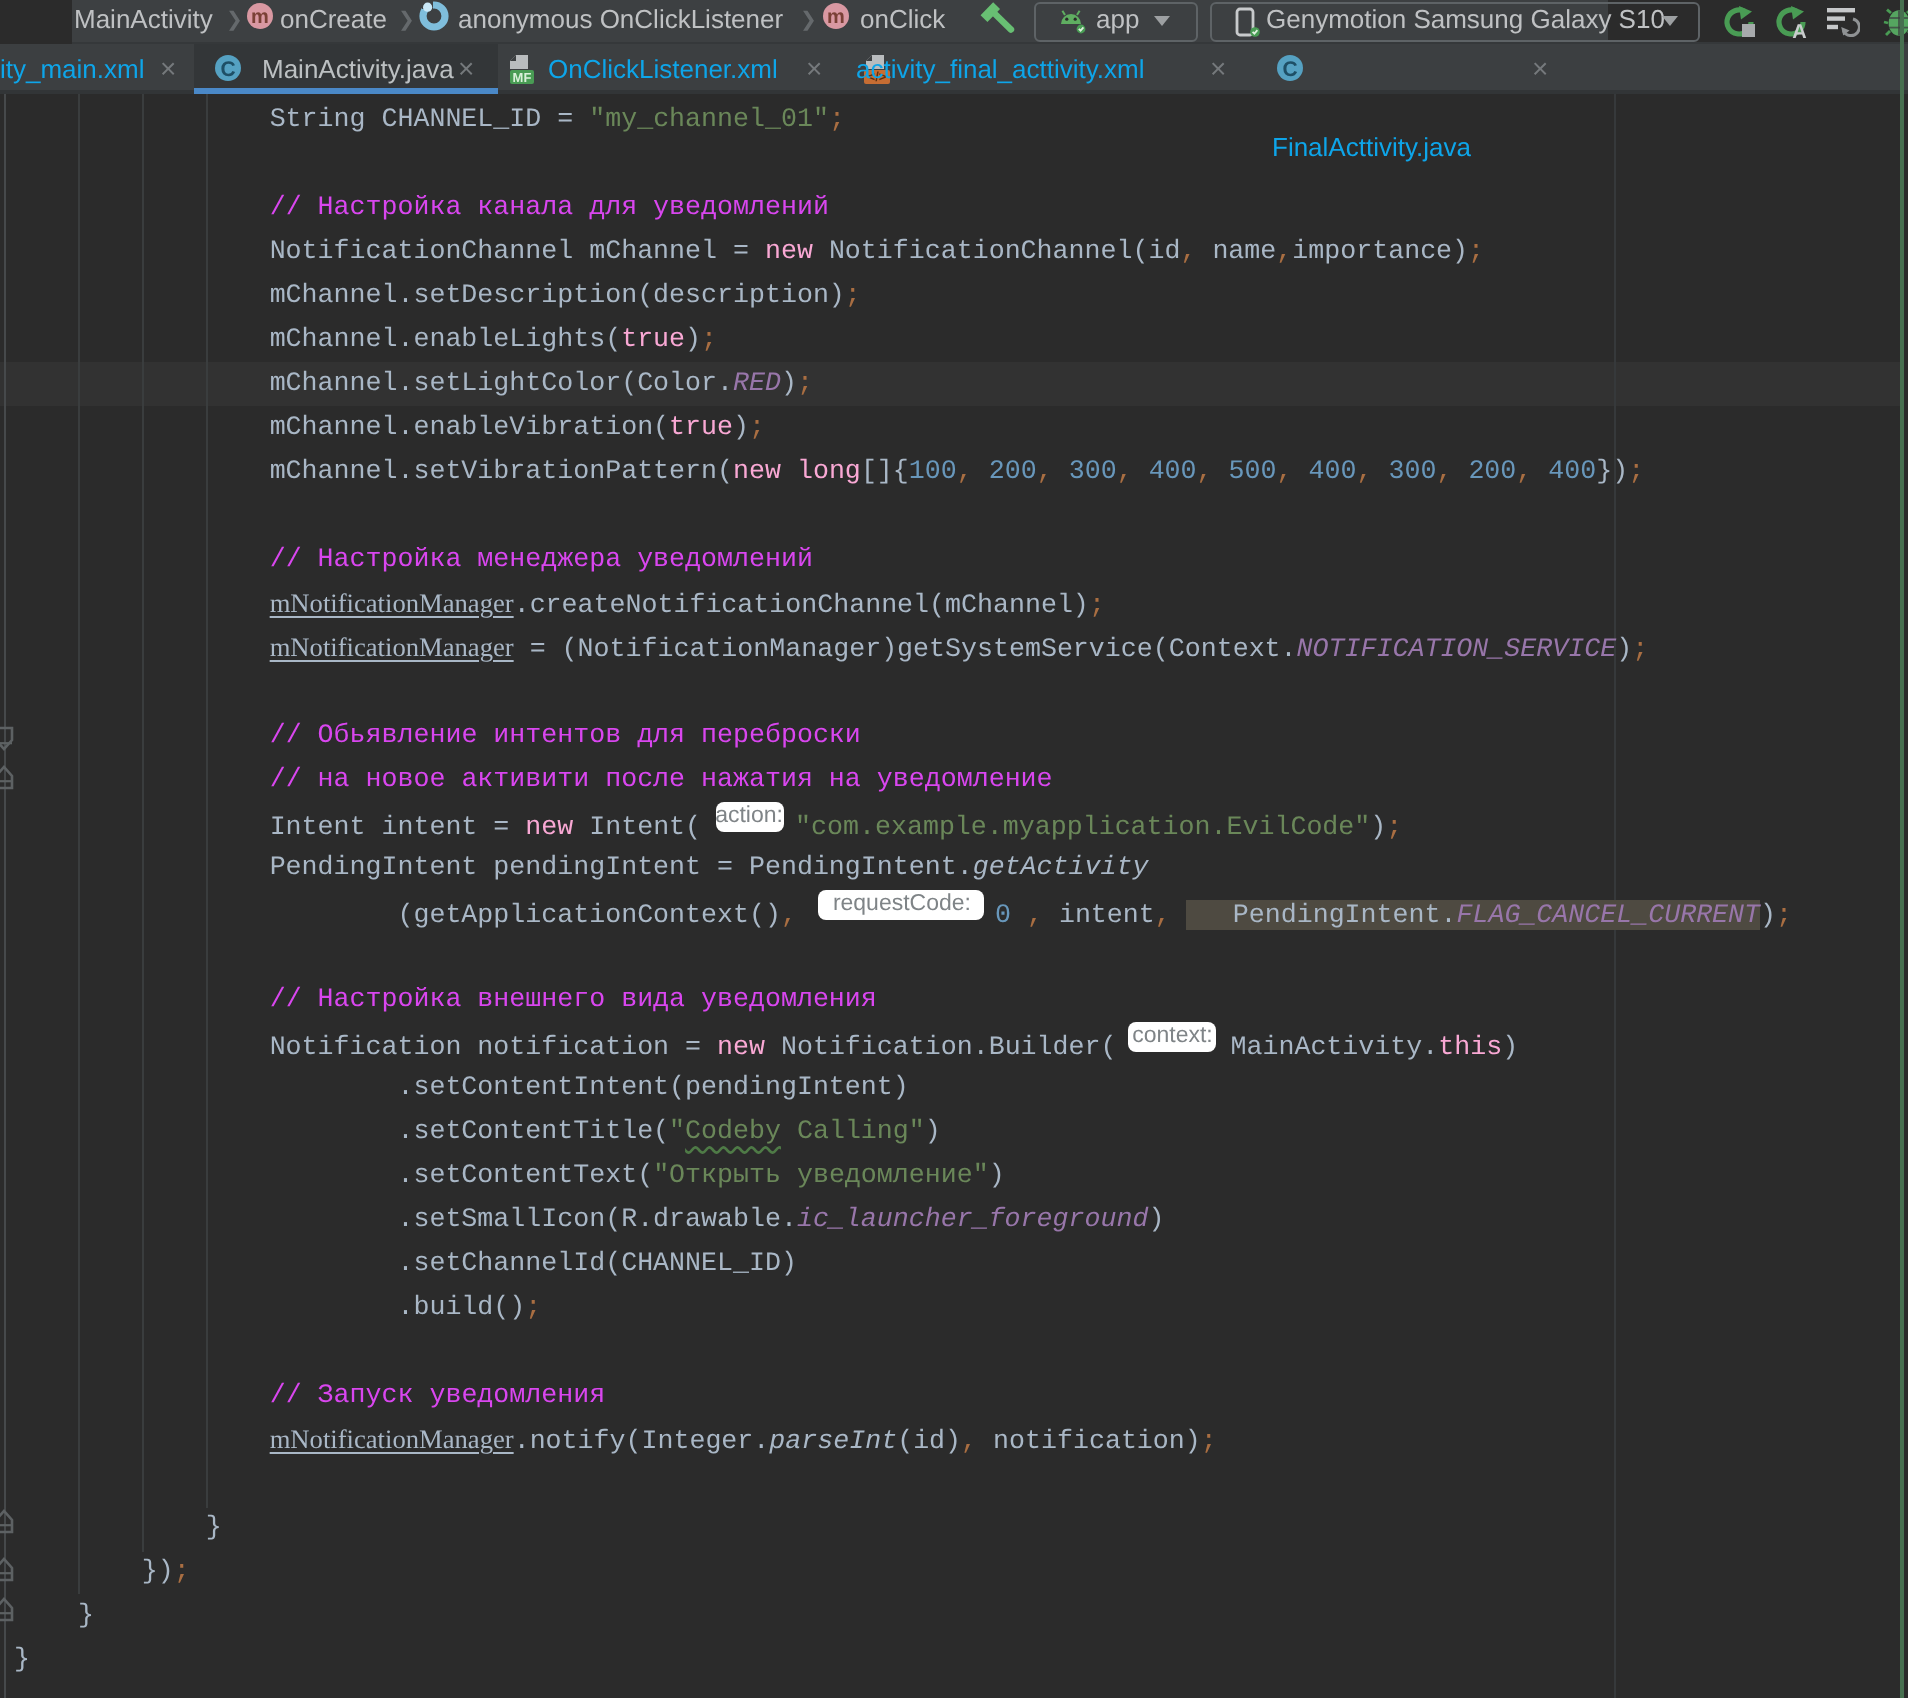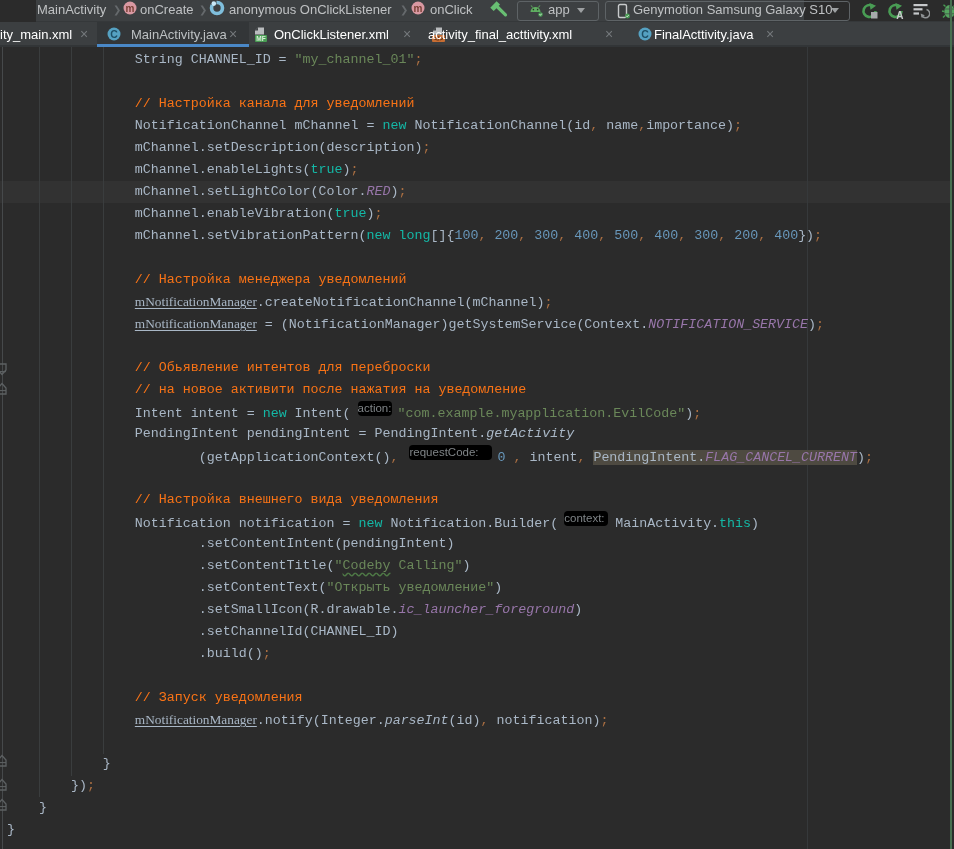--- a/index.html
+++ b/index.html
@@ -1,45 +1,45 @@
 <!DOCTYPE html>
 <html><head><meta charset="utf-8"><style>
   html,body{margin:0;padding:0;width:954px;height:849px;overflow:hidden;background:#2b2b2b;}
   body{font-family:"Liberation Sans",sans-serif;position:relative;}
   .abs{position:absolute;}
   #crumbs{left:0;top:0;width:768px;height:22px;background:#3d4042;margin-left:36px;}
   #tabbar{left:0;top:22px;width:954px;height:25px;background:#3c3f41;}
   .crumbtxt{position:absolute;top:2px;font-size:13px;color:#bfc1c3;white-space:nowrap;}
   .sep{position:absolute;top:3.5px;font-size:10px;color:#65696c;}
-  .tabtxt{position:absolute;top:5px;font-size:13px;color:#ffffff;white-space:nowrap;}
+  .tabtxt{position:absolute;top:5px;font-size:13px;color:#0ea5e9;white-space:nowrap;}
   .tabx{position:absolute;top:3.5px;font-size:14px;color:#75797c;}
   #activetab{left:97px;top:0;width:152px;height:25px;background:#333638;}
   #tabline{left:97px;top:22px;width:152px;height:3px;background:#4a88c7;}
   .combo{position:absolute;top:1px;height:18px;border:1px solid #5e6366;border-radius:3px;}
   #editor{left:0;top:47px;width:954px;height:802px;background:#2b2b2b;}
   .guide{position:absolute;width:1px;background:#3a3d3e;}
   #curline{left:0;top:134px;width:950px;height:22px;background:#323232;}
   #marginline{left:807px;top:0px;width:1px;height:802px;background:#36393b;}
   #greenedge{left:950px;top:0;width:2px;height:849px;background:#477050;}
   #code{position:absolute;left:7px;top:2px;font-family:"Liberation Mono",monospace;
         font-size:13.32px;line-height:22px;white-space:pre;color:#a9b7c6;}
   #code div{height:22px;}
-  .k{color:#14b8a6;}
+  .k{color:#f9a8d4;}
   .s{color:#6a8759;}
-  .c{color:#f97316;}
+  .c{color:#d946ef;}
   .n{color:#6897bb;}
   .p{color:#a96e42;}
   .f{color:#9876aa;font-style:italic;}
   .m{font-style:italic;margin-top:48px;}
   .u{text-decoration:underline;text-underline-offset:2px;font-family:Liberation Serif, serif;}
   .sp{text-decoration:underline wavy #4e7a46;text-underline-offset:3px;text-decoration-skip-ink:none;}
-  .hl{background:#4e4a41;}
-  .chip{display:inline-block;background:#000000;color:#7f8487;border-radius:4px;
+  .hl{background:#4e4a41;padding-left:23px;}
+  .chip{display:inline-block;background:#ffffff;color:#7f8487;border-radius:4px;
         font-family:"Liberation Sans",sans-serif;font-size:11.5px;height:15px;line-height:15px;
-        text-align:left;vertical-align:1px;overflow:hidden;}
+        text-align:center;vertical-align:1px;overflow:hidden;}
 </style></head>
 <body>
 <div class="abs" id="editor">
   <div class="abs" id="curline"></div>
   <div class="abs guide" style="left:2px;top:0;height:802px;background:#46494b;width:1px;"></div>
   <div class="abs guide" style="left:39px;top:0;height:750px;"></div>
   <div class="abs guide" style="left:71px;top:0;height:729px;"></div>
   <div class="abs guide" style="left:103px;top:0;height:707px;"></div>
   <div class="abs" id="marginline"></div>
   <div class="abs" id="code"><div>                String CHANNEL_ID = <span class="s">"my_channel_01"</span><span class="p">;</span></div><div></div><div>                <span class="c">// Настройка канала для уведомлений</span></div><div>                NotificationChannel mChannel = <span class="k">new</span> NotificationChannel(id<span class="p">,</span> name<span class="p">,</span>importance)<span class="p">;</span></div><div>                mChannel.setDescription(description)<span class="p">;</span></div><div>                mChannel.enableLights(<span class="k">true</span>)<span class="p">;</span></div><div>                mChannel.setLightColor(Color.<span class="f">RED</span>)<span class="p">;</span></div><div>                mChannel.enableVibration(<span class="k">true</span>)<span class="p">;</span></div><div>                mChannel.setVibrationPattern(<span class="k">new</span> <span class="k">long</span>[]{<span class="n">100</span><span class="p">,</span> <span class="n">200</span><span class="p">,</span> <span class="n">300</span><span class="p">,</span> <span class="n">400</span><span class="p">,</span> <span class="n">500</span><span class="p">,</span> <span class="n">400</span><span class="p">,</span> <span class="n">300</span><span class="p">,</span> <span class="n">200</span><span class="p">,</span> <span class="n">400</span>})<span class="p">;</span></div><div></div><div>                <span class="c">// Настройка менеджера уведомлений</span></div><div>                <span class="u">mNotificationManager</span>.createNotificationChannel(mChannel)<span class="p">;</span></div><div>                <span class="u">mNotificationManager</span> = (NotificationManager)getSystemService(Context.<span class="f">NOTIFICATION_SERVICE</span>)<span class="p">;</span></div><div></div><div>                <span class="c">// Обьявление интентов для переброски</span></div><div>                <span class="c">// на новое активити после нажатия на уведомление</span></div><div>                Intent intent = <span class="k">new</span> Intent(<span class="chip" style="width:34px;margin-left:7px;margin-right:6px;">action:</span><span class="s">"com.example.myapplication.EvilCode"</span>)<span class="p">;</span></div><div>                PendingIntent pendingIntent = PendingIntent.<span class="m">getActivity</span></div><div>                        (getApplicationContext()<span class="p">,</span> <span class="chip" style="width:83px;margin-left:3px;margin-right:5px;">requestCode:</span><span class="n">0</span> <span class="p">,</span> intent<span class="p">,</span> <span class="hl">PendingIntent.<span class="f">FLAG_CANCEL_CURRENT</span></span>)<span class="p">;</span></div><div></div><div>                <span class="c">// Настройка внешнего вида уведомления</span></div><div>                Notification notification = <span class="k">new</span> Notification.Builder(<span class="chip" style="width:44px;margin-left:6px;margin-right:7px;">context:</span>MainActivity.<span class="k">this</span>)</div><div>                        .setContentIntent(pendingIntent)</div><div>                        .setContentTitle(<span class="s">"<span class="sp">Codeby</span> Calling"</span>)</div><div>                        .setContentText(<span class="s">"Открыть уведомление"</span>)</div><div>                        .setSmallIcon(R.drawable.<span class="f">ic_launcher_foreground</span>)</div><div>                        .setChannelId(CHANNEL_ID)</div><div>                        .build()<span class="p">;</span></div><div></div><div>                <span class="c">// Запуск уведомления</span></div><div>                <span class="u">mNotificationManager</span>.notify(Integer.<span class="m">parseInt</span>(id)<span class="p">,</span> notification)<span class="p">;</span></div><div></div><div>            }</div><div>        })<span class="p">;</span></div><div>    }</div><div>}</div></div>
@@ -149,21 +149,21 @@
       <path d="M6 1.5 v3 h-3 z" fill="#3c3f41"></path>
       <rect x="2" y="9" width="13" height="7" rx="1" fill="#c66d33"></rect>
       <text x="8.5" y="14.6" font-family="Liberation Sans" font-size="6.5" font-weight="bold" fill="#5b3013" text-anchor="middle">&lt;/&gt;</text>
     </svg>
     <div class="tabtxt" style="left:428px;">activity_final_acttivity.xml</div>
     <div class="tabx" style="left:605px;">×</div>
     <svg class="abs" style="left:638px;top:5px;" width="14" height="14" viewBox="0 0 14 14">
       <circle cx="7" cy="7" r="6.5" fill="#55a1c2"></circle>
       <text x="7" y="10.8" font-family="Liberation Sans" font-size="10.5" font-weight="bold" fill="#1e4f66" text-anchor="middle">C</text>
     </svg>
-    <div class="tabtxt" style="left:654px;">FinalActtivity.java</div>
+    <div class="tabtxt" style="left:636px;margin-top:39px;">FinalActtivity.java</div>
     <div class="tabx" style="left:766px;">×</div>
   </div>
 <div class="abs" id="greenedge"></div>
 <svg class="abs" style="left:0px;top:363px;" width="9" height="14" viewBox="0 0 9 14">
     <path d="M-2 1 L-2 7 L2 11.5 L6 7 L6 1 Z" fill="none" stroke="#5d6163" stroke-width="1.3"></path>
     <line x1="-2" y1="8.6" x2="6" y2="8.6" stroke="#5d6163" stroke-width="1.1"></line>
   </svg>
 <svg class="abs" style="left:0px;top:382px;" width="9" height="14" viewBox="0 0 9 14">
     <path d="M-2 12 L-2 6 L2 1.5 L6 6 L6 12 Z" fill="none" stroke="#5d6163" stroke-width="1.3"></path>
     <line x1="-2" y1="8.6" x2="6" y2="8.6" stroke="#5d6163" stroke-width="1.1"></line>

